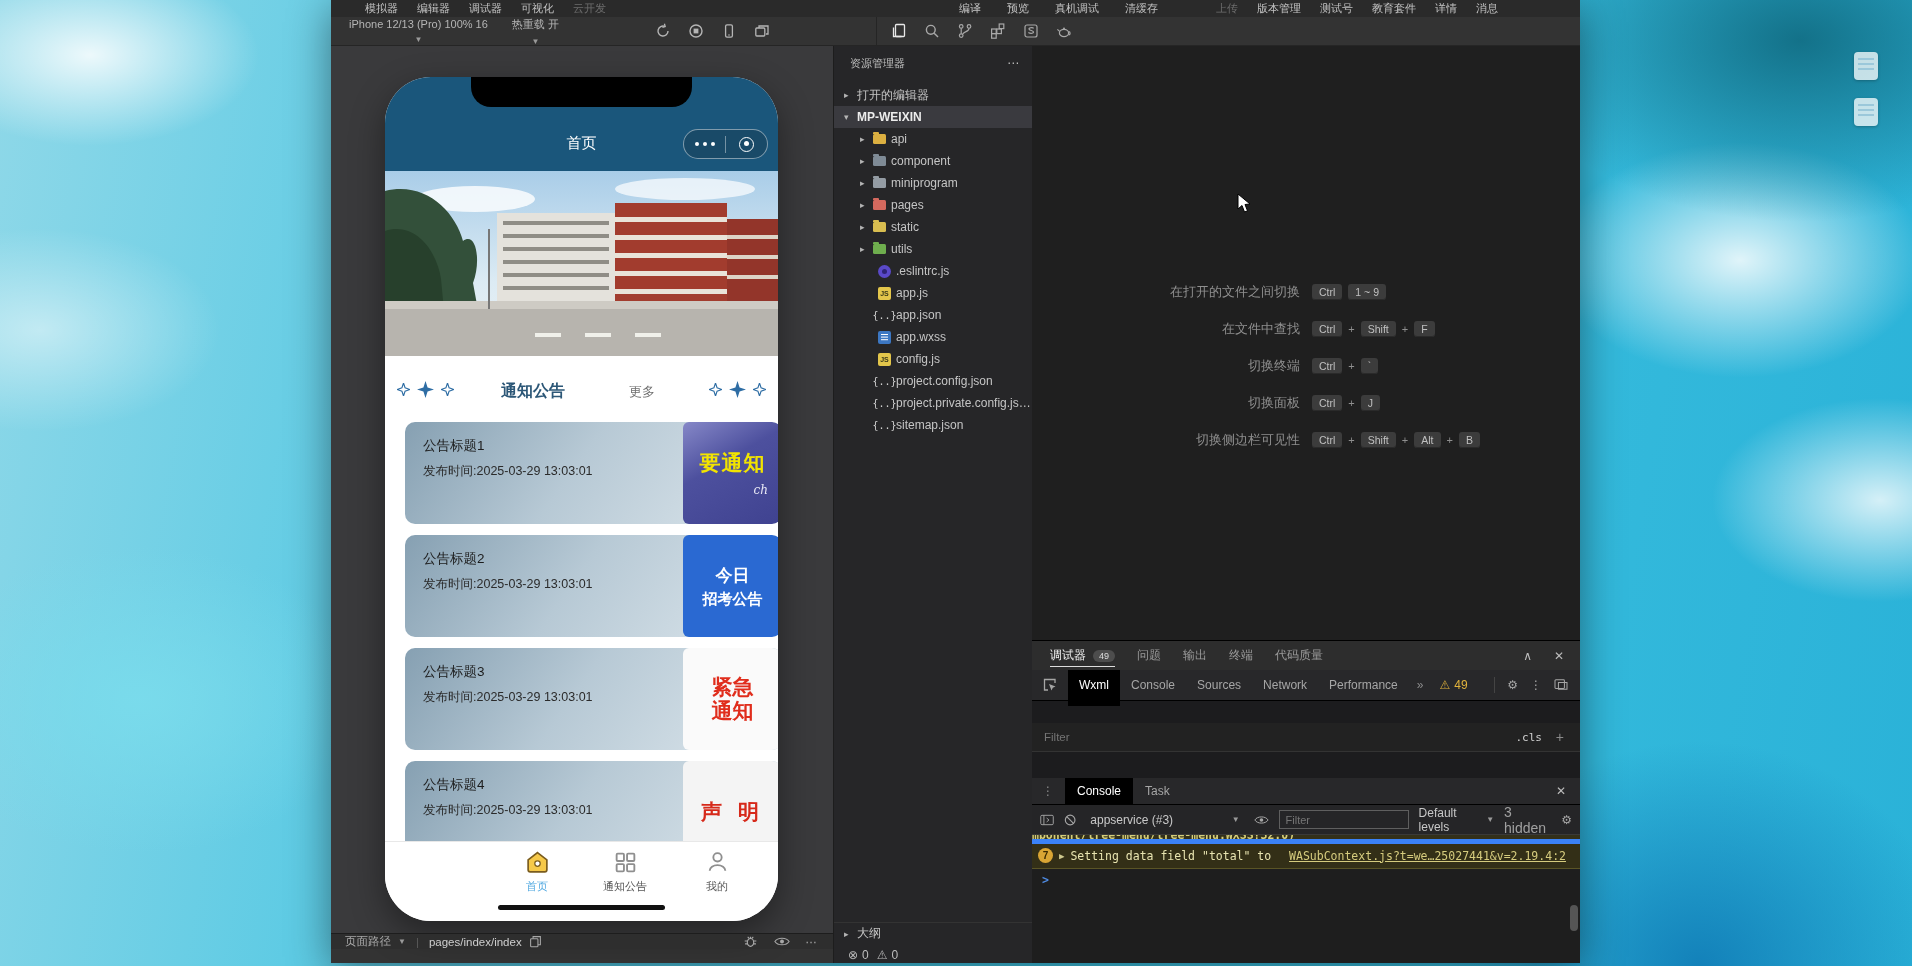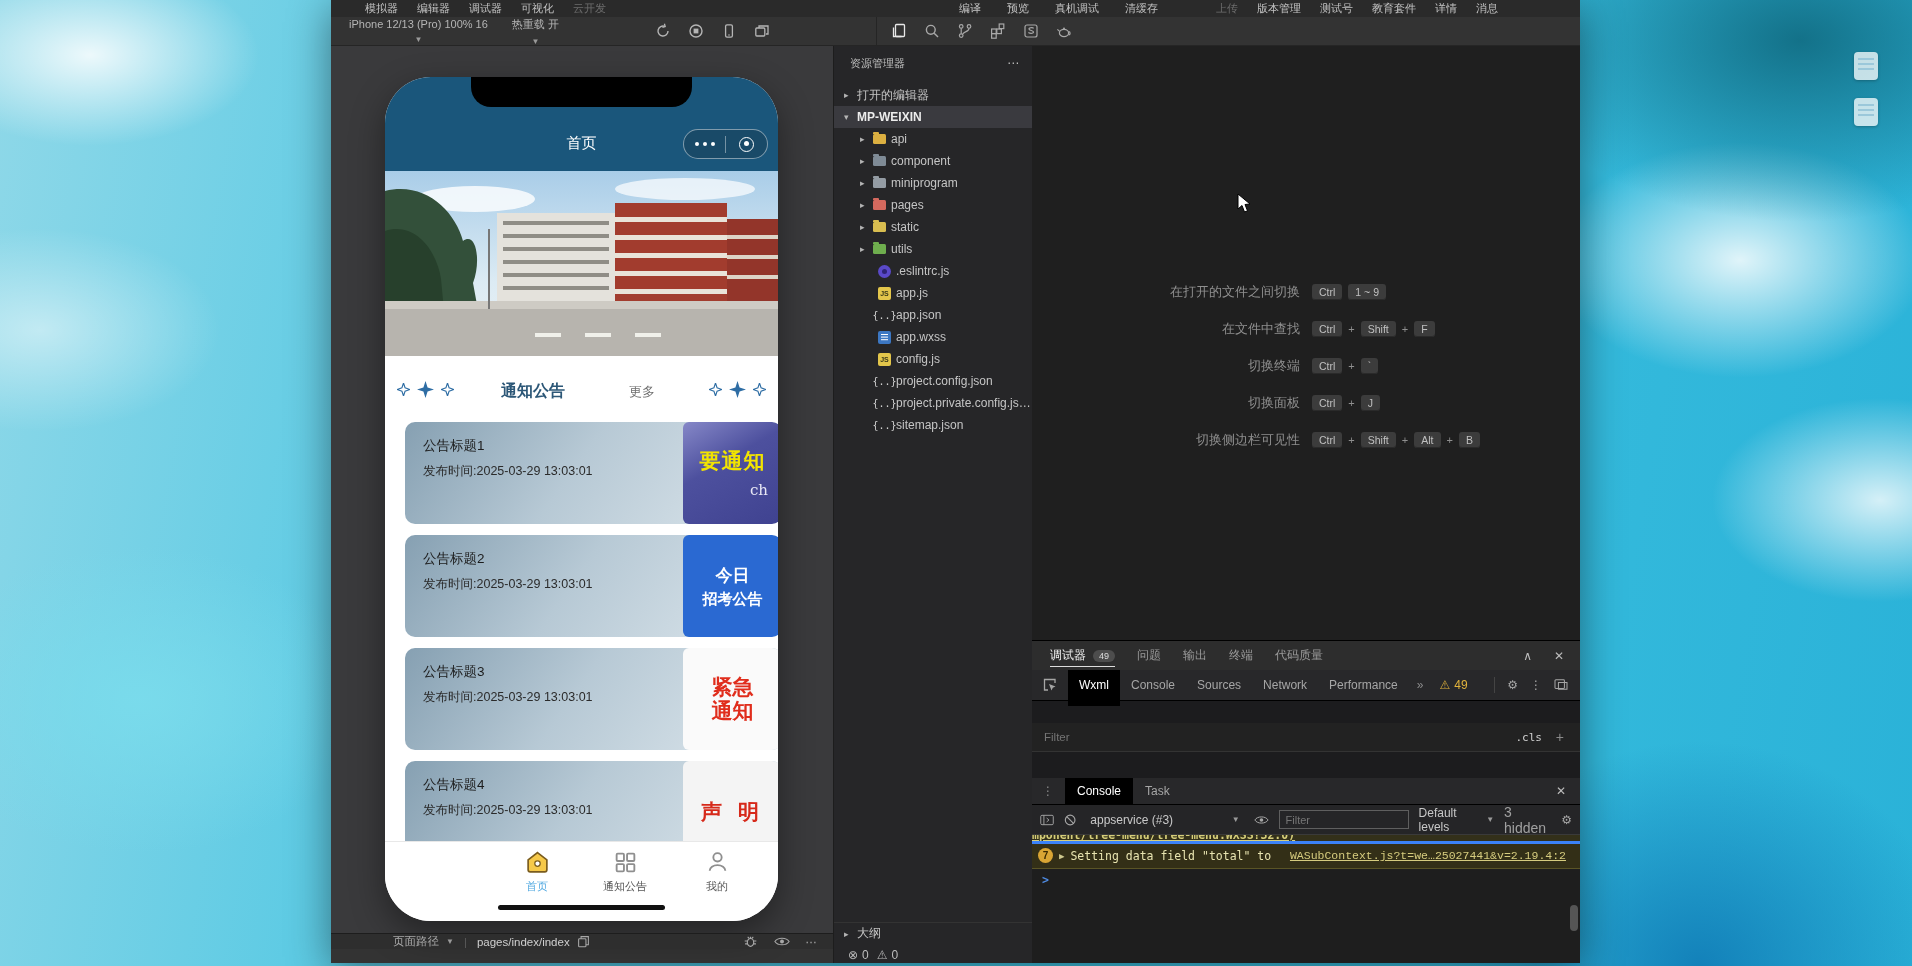--- a/index.html
+++ b/index.html
@@ -76,39 +76,39 @@
 
   .cards { position:absolute; left:20px; top:251px; width:377px; }
   .card { position:relative; width:377px; height:102px; margin-bottom:11px; border-radius:10px;
     background:linear-gradient(125deg,#86a0b2 0%,#b7c9d5 45%,#dce6ec 100%); overflow:hidden; }
   .card-title { position:absolute; left:18px; top:15px; font-size:13.5px; color:#1c1c1c; }
   .card-time { position:absolute; left:18px; top:41px; font-size:12.5px; color:#2b2b2b; }
   .thumb { position:absolute; right:0; top:0; width:99px; height:102px; display:flex; flex-direction:column;
     align-items:center; justify-content:center; border-radius:6px 10px 10px 6px; }
   .thumb1 { background:linear-gradient(150deg,#8688c8 0%,#4d509e 40%,#3f4290 100%); }
   .thumb1 .t-main { color:#f2e400; font-size:21px; font-weight:bold; letter-spacing:1px; }
-  .thumb1 .t-sub { color:#e8e8f5; font-size:15px; align-self:flex-end; margin:6px 14px 0 0;
+  .thumb1 .t-sub { color:#e8e8f5; font-size:12px; font-style:italic; align-self:flex-end; margin:6px 14px 0 0;
     font-family:"DejaVu Serif",serif; }
   .thumb2 { background:#2a69d2; color:#fff; font-weight:bold; }
   .thumb2 .l1 { font-size:17px; } .thumb2 .l2 { font-size:15px; margin-top:3px; }
   .thumb3 { background:#fafafa; color:#e02d1c; font-weight:bold; }
   .thumb3 .l1,.thumb3 .l2 { font-size:21px; line-height:1.15; }
   .thumb4 { background:#f4f4f4; color:#d6291a; font-weight:bold; }
   .thumb4 .l1 { font-size:21px; letter-spacing:5px; }
 
   .ph-tabbar { position:absolute; left:0; top:764px; width:393px; height:80px; background:#fff;
     border-top:1px solid #e8e8e8; }
   .tab-item { position:absolute; top:8px; width:90px; display:flex; flex-direction:column; align-items:center; gap:4px; }
   .tab-label { font-size:11px; color:#565656; }
   .tab-item.active .tab-label { color:#4fa8e0; }
   .home-ind { position:absolute; left:113px; top:63px; width:167px; height:5px; background:#111; border-radius:3px; }
 
   
   .statusbar { position:absolute; left:0; top:933px; width:502px; height:16px; background:#2e2e2e;
-    border-top:1px solid #1d1d1d; display:flex; align-items:center; font-size:11.5px; color:#a8a8a8;padding-left:48px; }
+    border-top:1px solid #1d1d1d; display:flex; align-items:center; font-size:11.5px; color:#a8a8a8; }
   .sb-left { display:flex; align-items:center; gap:7px; padding-left:14px; }
   .sb-sep { color:#5a5a5a; padding:0 3px; }
   .sb-path { color:#cfcfcf; }
   .sb-right { position:absolute; right:16px; display:flex; align-items:center; gap:16px; }
 
   
   .explorer { position:absolute; left:502px; top:46px; width:199px; height:917px; background:#262628;
     border-left:1px solid #1d1d1d; color:#c5c5c5; font-size:12px; }
   .ex-head { position:absolute; left:0; top:0; width:199px; height:34px; display:flex; align-items:center; }
   .ex-head-label { padding-left:16px; font-size:11px; color:#bdbdbd; }
@@ -177,28 +177,28 @@
   .con-tab { padding:6px 12px; color:#a6a6a6; }
   .con-tab.active { background:#000; color:#fff; }
   .con-close { position:absolute; right:14px; color:#bdbdbd; }
   .con-toolbar { height:30px; background:#252527; border-bottom:1px solid #3a3a3a; display:flex; align-items:center; gap:10px; padding:0 8px; }
   .ctx-sel { width:178px; display:flex; justify-content:space-between; align-items:center; color:#c8c8c8; padding:0 4px; }
   .con-filter { width:130px; height:19px; border:1px solid #5f5f5f; background:transparent; color:#ccc;
     font-size:11px; padding:0 6px; outline:none; font-family:inherit; }
   .levels { display:flex; gap:6px; align-items:center; color:#c8c8c8; }
   .hiddenct { color:#a0a0a0; font-size:14px; }
   .con-out { position:relative; height:102px; font-family:"DejaVu Sans Mono",monospace; font-size:11.5px; }
-  .clipline { height:9px; overflow:hidden; background:#33301a; border-bottom:3px solid #3b82f6; }
+  .clipline { height:9px; overflow:hidden; background:#33301a; border-bottom:5px solid #3b82f6; }
   .clipline span { display:block; margin-top:-7px; color:#d6ce7a; text-decoration:underline; font-weight:bold; }
   .warnrow { background:#332f17; border-bottom:1px solid #5a5426; padding:4px 14px 5px 6px; color:#e8e4b0; }
   .warn-l1 { display:flex; align-items:center; gap:6px; }
   .warn-count { width:15px; height:15px; border-radius:50%; background:#d9a534; color:#3a2a00; font-size:10px;
     font-weight:bold; display:flex; align-items:center; justify-content:center; font-family:"Liberation Sans",sans-serif; }
   .warn-arrow { color:#cfc98e; font-size:9px; }
-  .warn-src { margin-left:auto; color:#d6cc7e; text-decoration:underline;font-family:Liberation Mono, monospace; }
+  .warn-src { margin-left:auto; color:#d6cc7e; text-decoration:underline; }
   .warn-l2 { padding-left:44px; margin-top:2px; }
   .prompt { display:flex; align-items:center; gap:8px; padding:4px 0 0 10px; color:#4e8ae0; font-weight:bold; }
   .scrollthumb { position:absolute; right:2px; bottom:6px; width:8px; height:26px; background:#555; border-radius:4px; }
 
   svg { display:block; }
 </style>
 </head>
 <body>
 
 <div class="desktop">

